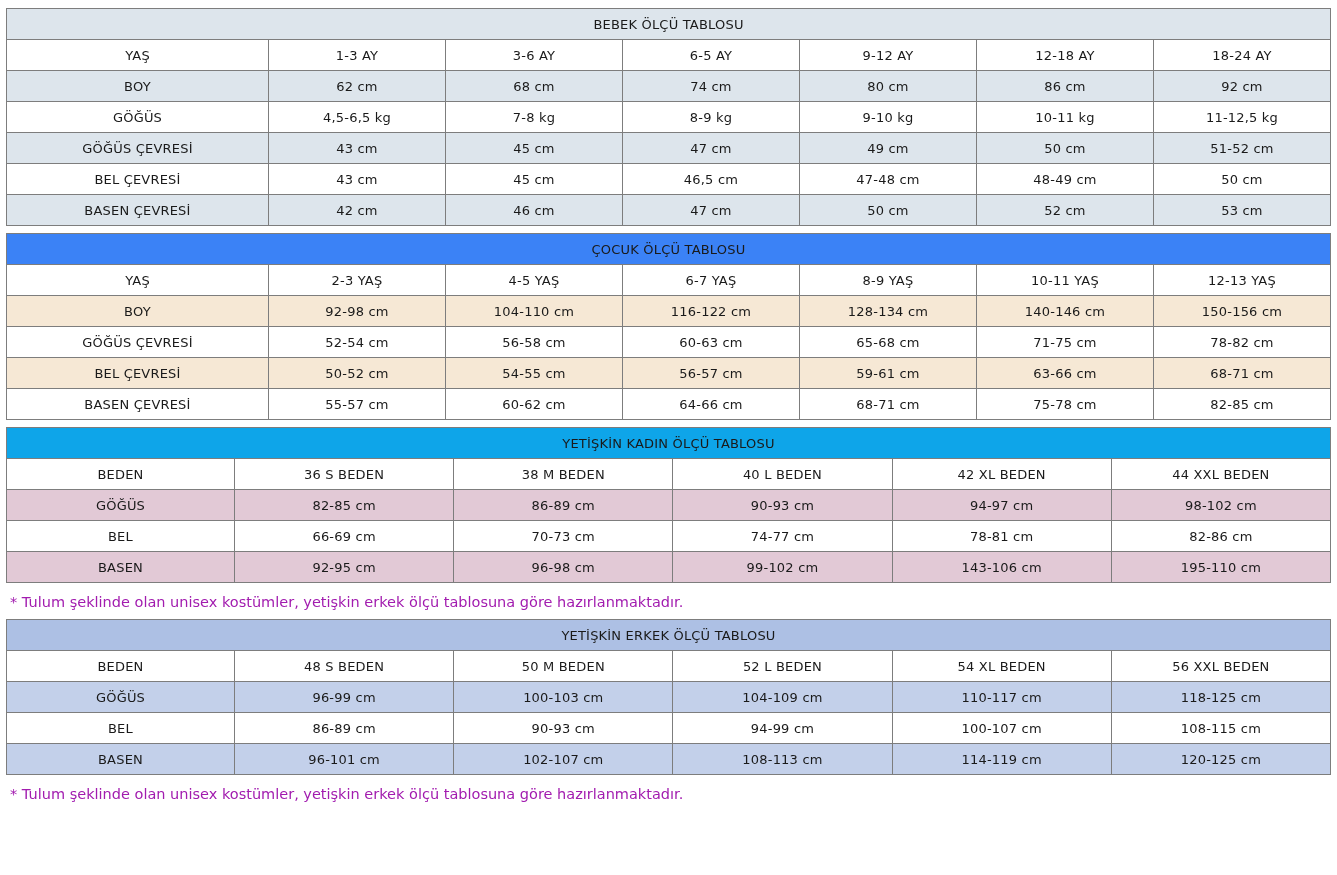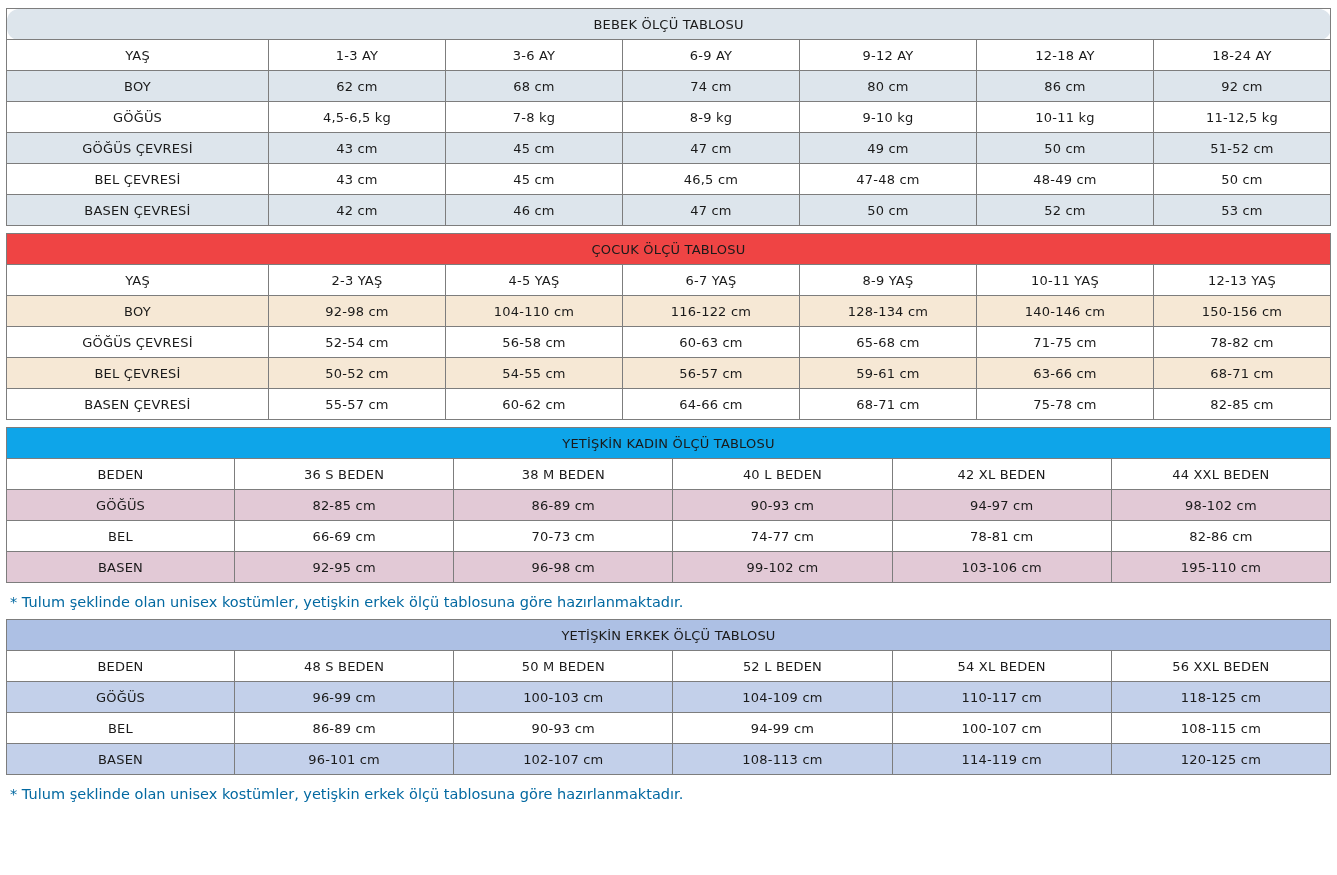--- a/index.html
+++ b/index.html
@@ -36,39 +36,39 @@
     line-height: 15px;
     letter-spacing: 0.2px;
   }
   .title-cell {
     font-weight: bold;
     font-size: 16px;
     height: 36px;
     letter-spacing: 0.6px;
   }
   
-  .t-baby .title-cell { background: #dde5ec; border-radius: 12px; }
+  .t-baby .title-cell { background: #dde5ec; }
   .t-baby .row-odd td { background: #dde5ec; }
   .t-baby .row-even td { background: #ffffff; }
   
-  .t-kid .title-cell { background: #ef4444; }
+  .t-kid .title-cell { background: #3b82f6; }
   .t-kid .row-odd td { background: #f6e8d5; }
   .t-kid .row-even td { background: #ffffff; }
   
   .t-woman .title-cell { background: #0ea5e9; }
   .t-woman .row-odd td { background: #e2c9d6; }
   .t-woman .row-even td { background: #ffffff; }
   
   .t-man .title-cell { background: #adc0e4; }
   .t-man .row-odd td { background: #c3d0ea; }
   .t-man .row-even td { background: #ffffff; }
 
   .note {
     font-size: 14.5px;
-    color: #0369a1;
+    color: #a21caf;
     padding: 3px 2px 8px 4px;
     line-height: 18px;
   }
   .baby-firstcol { width: 262px; }
   .kid-firstcol { width: 262px; }
   .adult-firstcol { width: 228px; }
 </style>
 </head>
 <body>
 
@@ -85,21 +85,21 @@
         <col>
     </colgroup>
     <tbody>
       <tr>
         <td class="title-cell" colspan="7">BEBEK ÖLÇÜ TABLOSU</td>
       </tr>
       <tr class="row-even">
         <td>YAŞ</td>
         <td>1-3 AY</td>
         <td>3-6 AY</td>
-        <td>6-9 AY</td>
+        <td>6-5 AY</td>
         <td>9-12 AY</td>
         <td>12-18 AY</td>
         <td>18-24 AY</td>
       </tr>
       <tr class="row-odd">
         <td>BOY</td>
         <td>62 cm</td>
         <td>68 cm</td>
         <td>74 cm</td>
         <td>80 cm</td>
@@ -242,21 +242,21 @@
         <td>70-73 cm</td>
         <td>74-77 cm</td>
         <td>78-81 cm</td>
         <td>82-86 cm</td>
       </tr>
       <tr class="row-odd">
         <td>BASEN</td>
         <td>92-95 cm</td>
         <td>96-98 cm</td>
         <td>99-102 cm</td>
-        <td>103-106 cm</td>
+        <td>143-106 cm</td>
         <td>195-110 cm</td>
       </tr>
     </tbody>
   </table>
   <div class="note">* Tulum şeklinde olan unisex kostümler, yetişkin erkek ölçü tablosuna göre hazırlanmaktadır.</div>
 
   <table class="sizetable t-man">
     <colgroup>
       <col class="adult-firstcol">
         <col>

